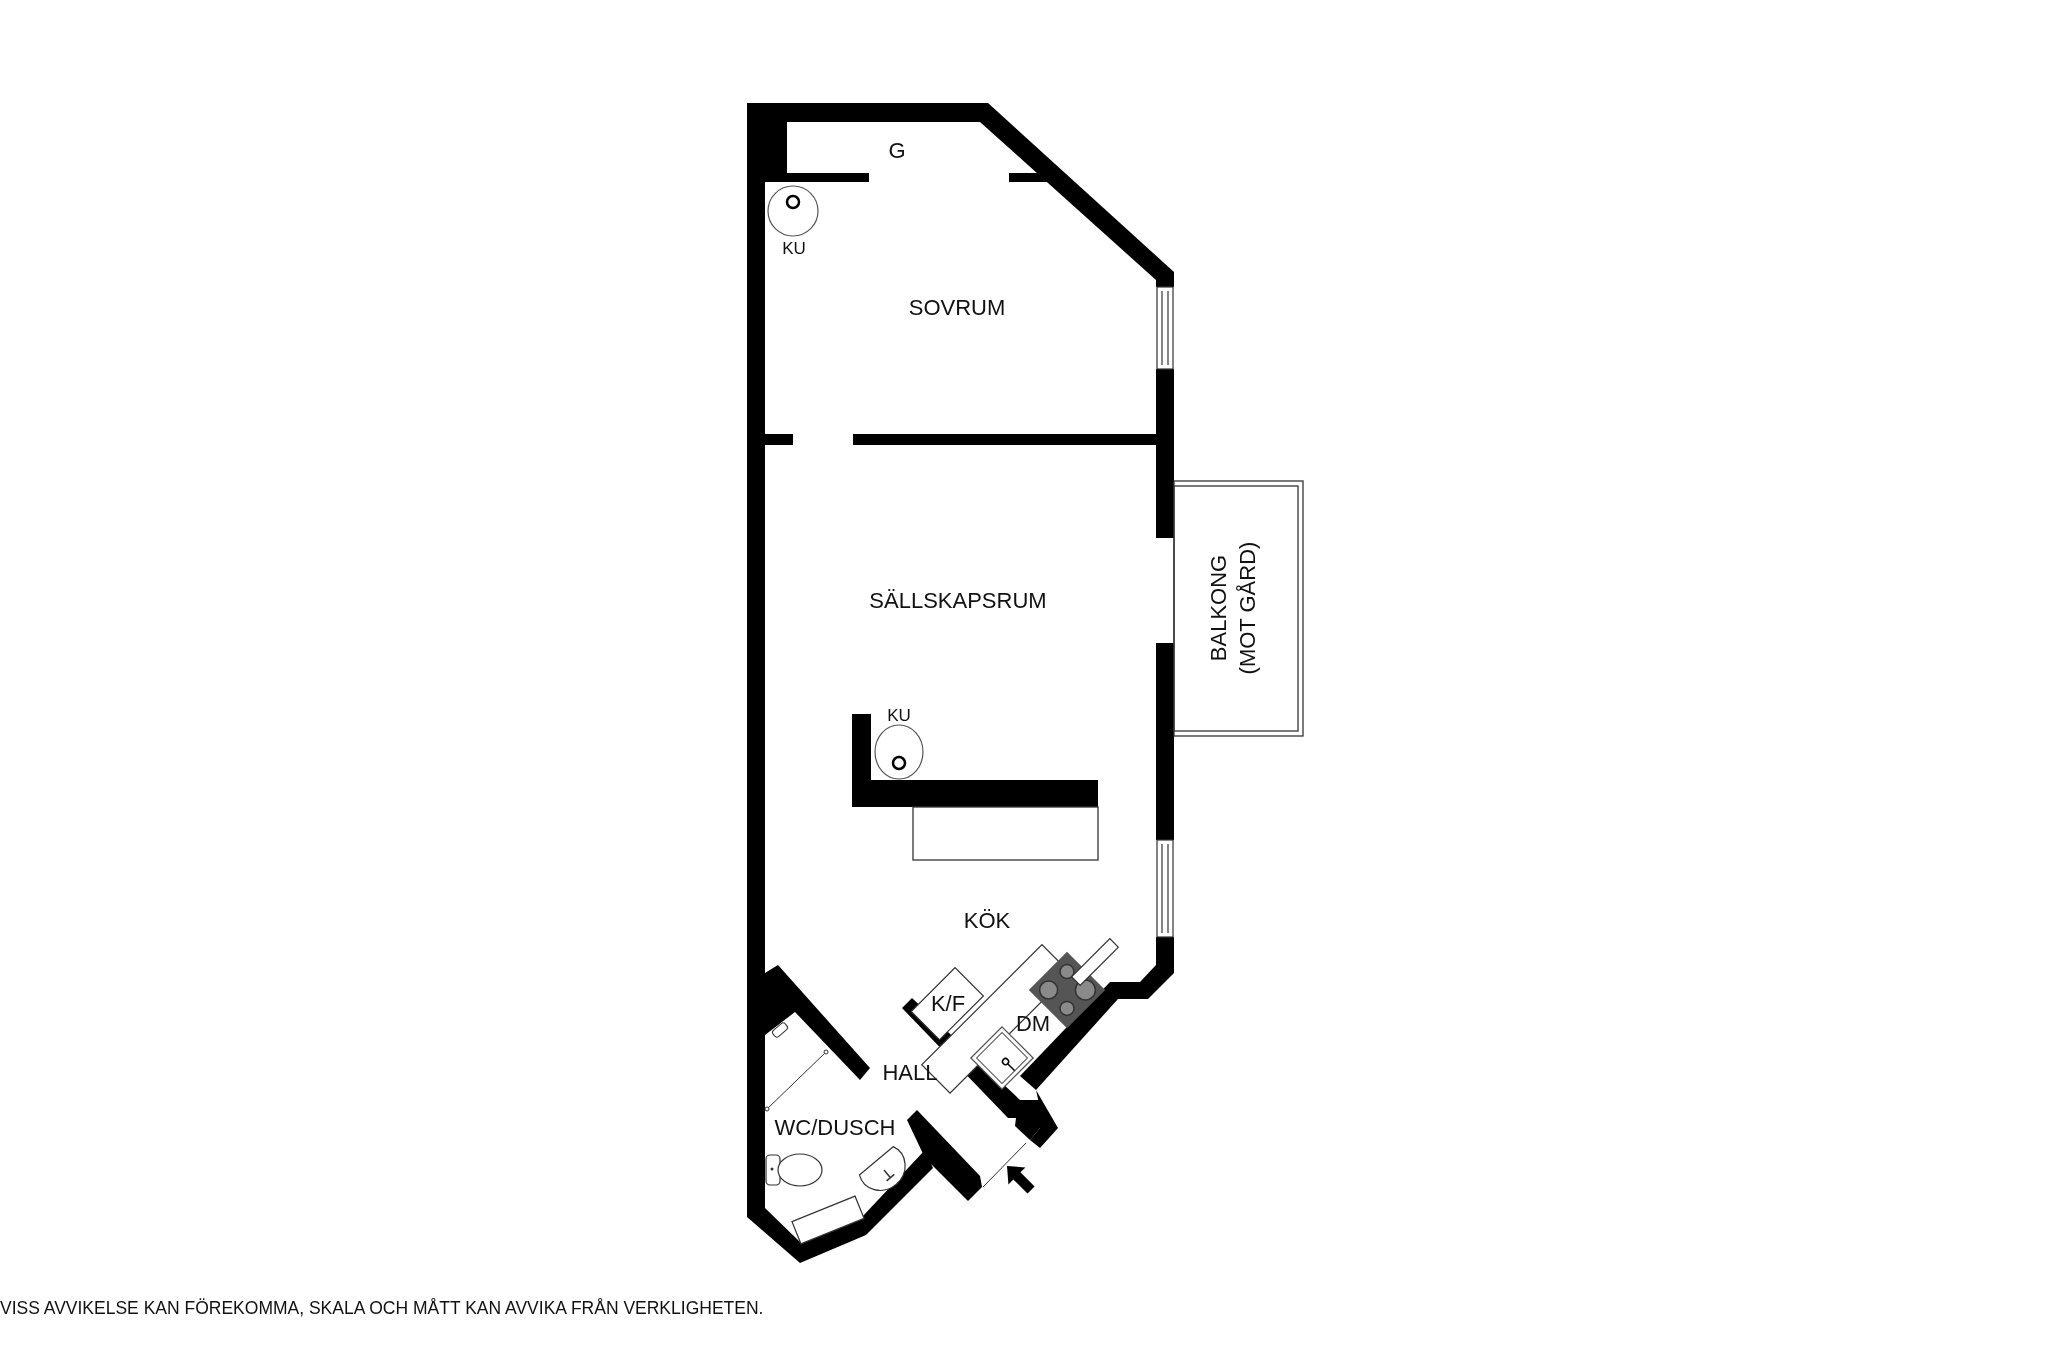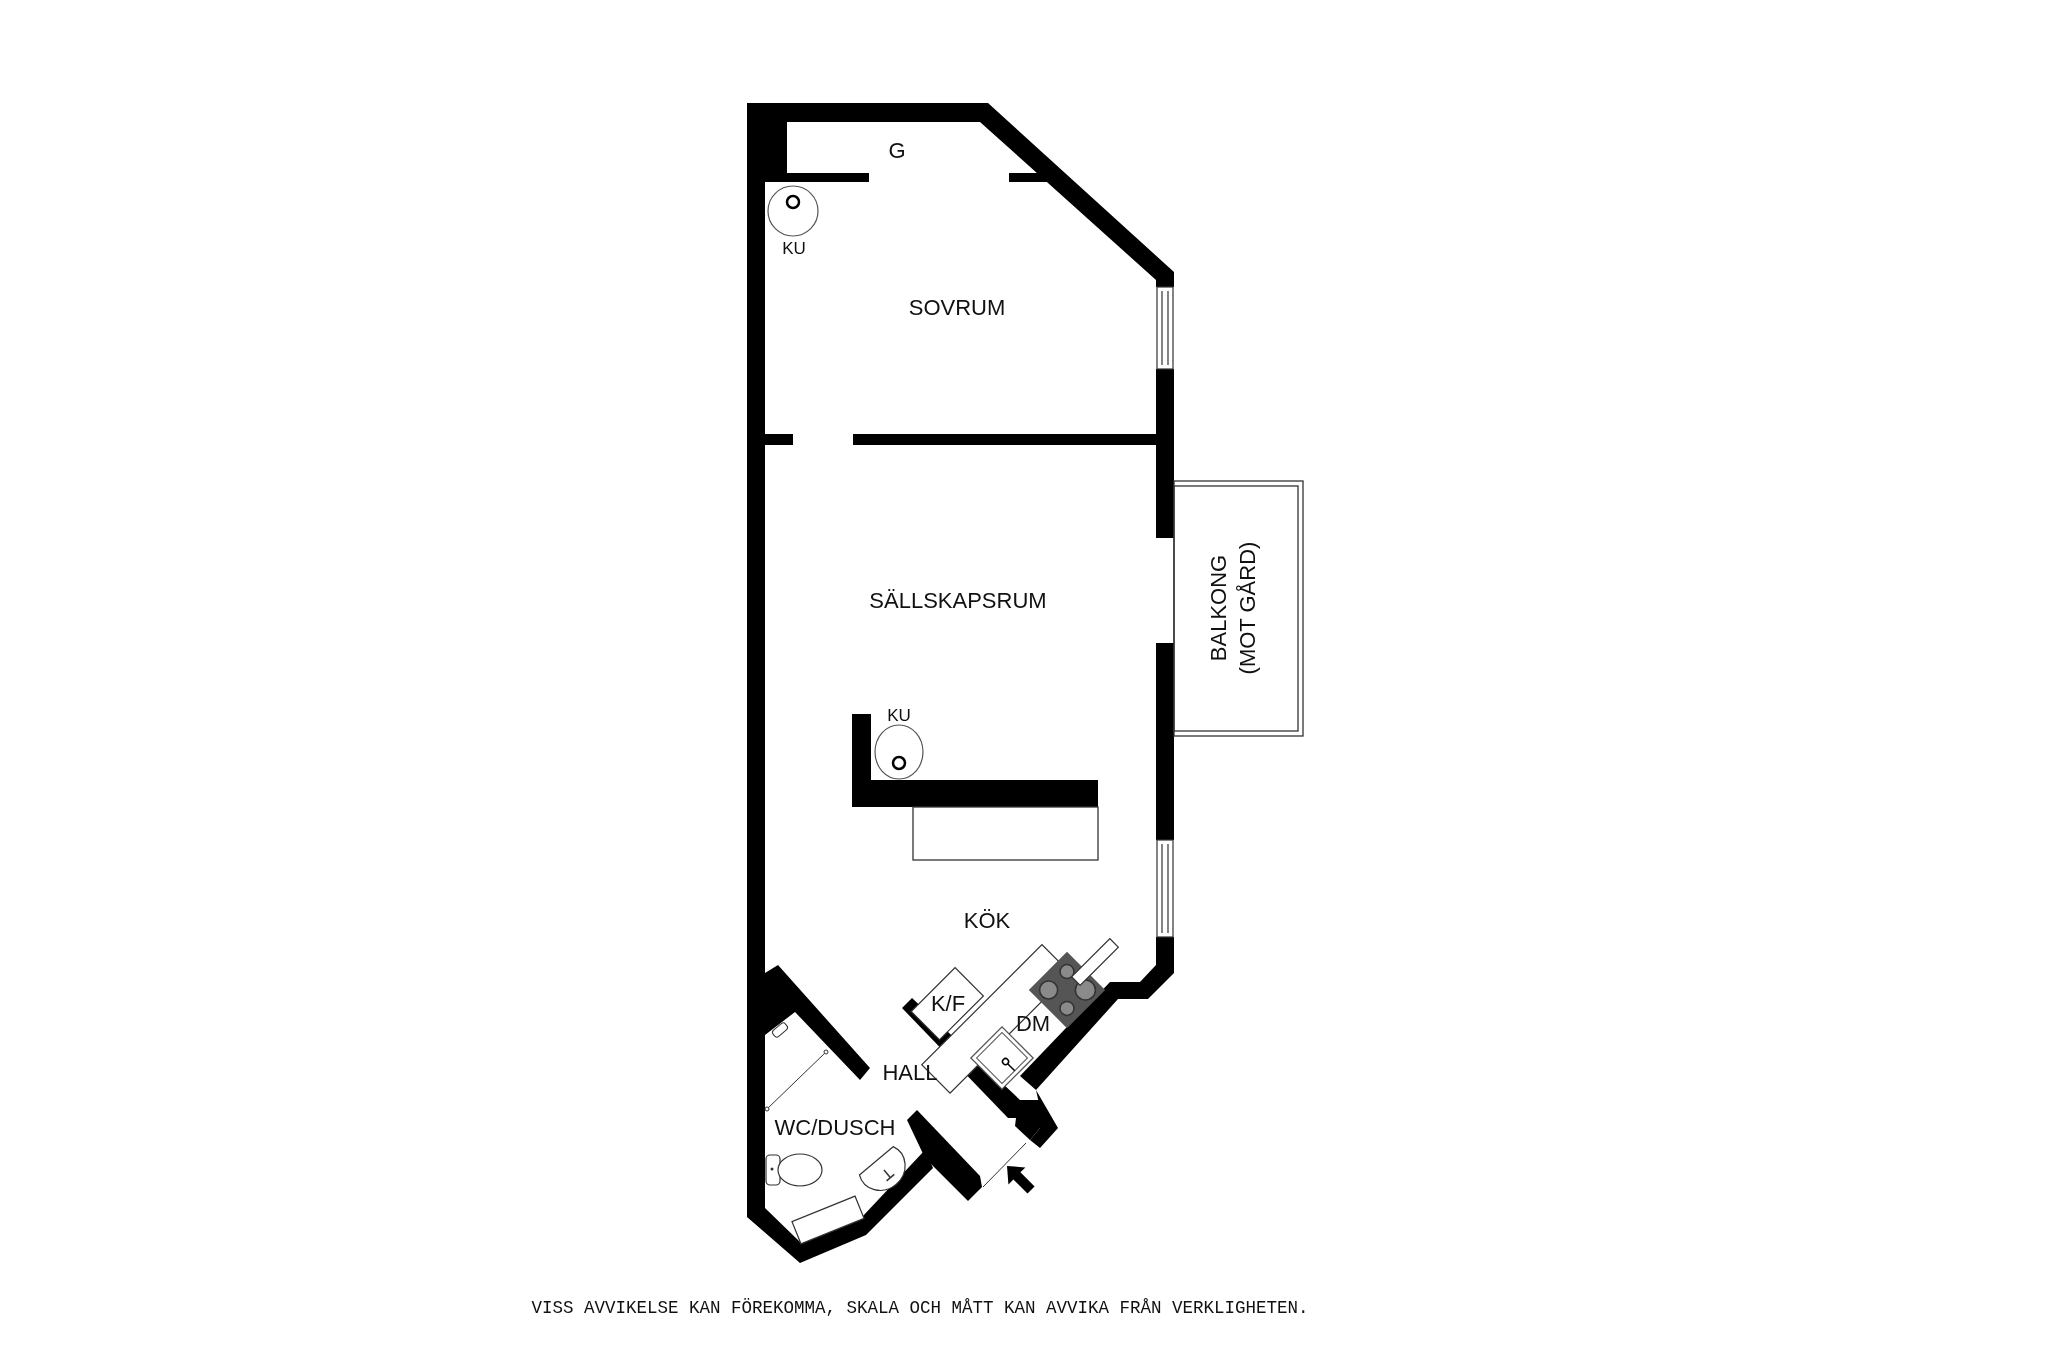--- a/index.html
+++ b/index.html
@@ -1,22 +1,22 @@
 <!DOCTYPE html>
 <html><head>
 <meta charset="utf-8">
 <style>
   html, body { margin: 0; padding: 0; background: #ffffff; }
   body { width: 2048px; height: 1365px; overflow: hidden; position: relative; }
   #plan { position: absolute; left: 0; top: 0; width: 2048px; height: 1365px; }
   .lbl { font-family: "Liberation Sans", sans-serif; fill: #111111; text-anchor: middle; dominant-baseline: alphabetic; }
   .room { font-size: 22px; }
   .small { font-size: 17px; }
-  .disclaimer { position: absolute; left: 0; width: 1840px; top: 1298px; text-align: center;
-    font-family: Liberation Mono, monospace; font-size: 17.5px; color: #111; letter-spacing: 0; }
+  .disclaimer { position: absolute; left: 0; width: 1840px; top: 1298px; 
+    font-family: Liberation Sans, sans-serif; font-size: 17.5px; color: #111; letter-spacing: 0; }
 </style>
 </head>
 <body>
 
 <svg id="plan" viewBox="0 0 2048 1365" xmlns="http://www.w3.org/2000/svg">
 
   <g fill="#000">
 
     <polygon points="747,103 988,103 1174,272 1174,287 1156,287 1156,280 980,122 787,122 787,103"></polygon>
 

